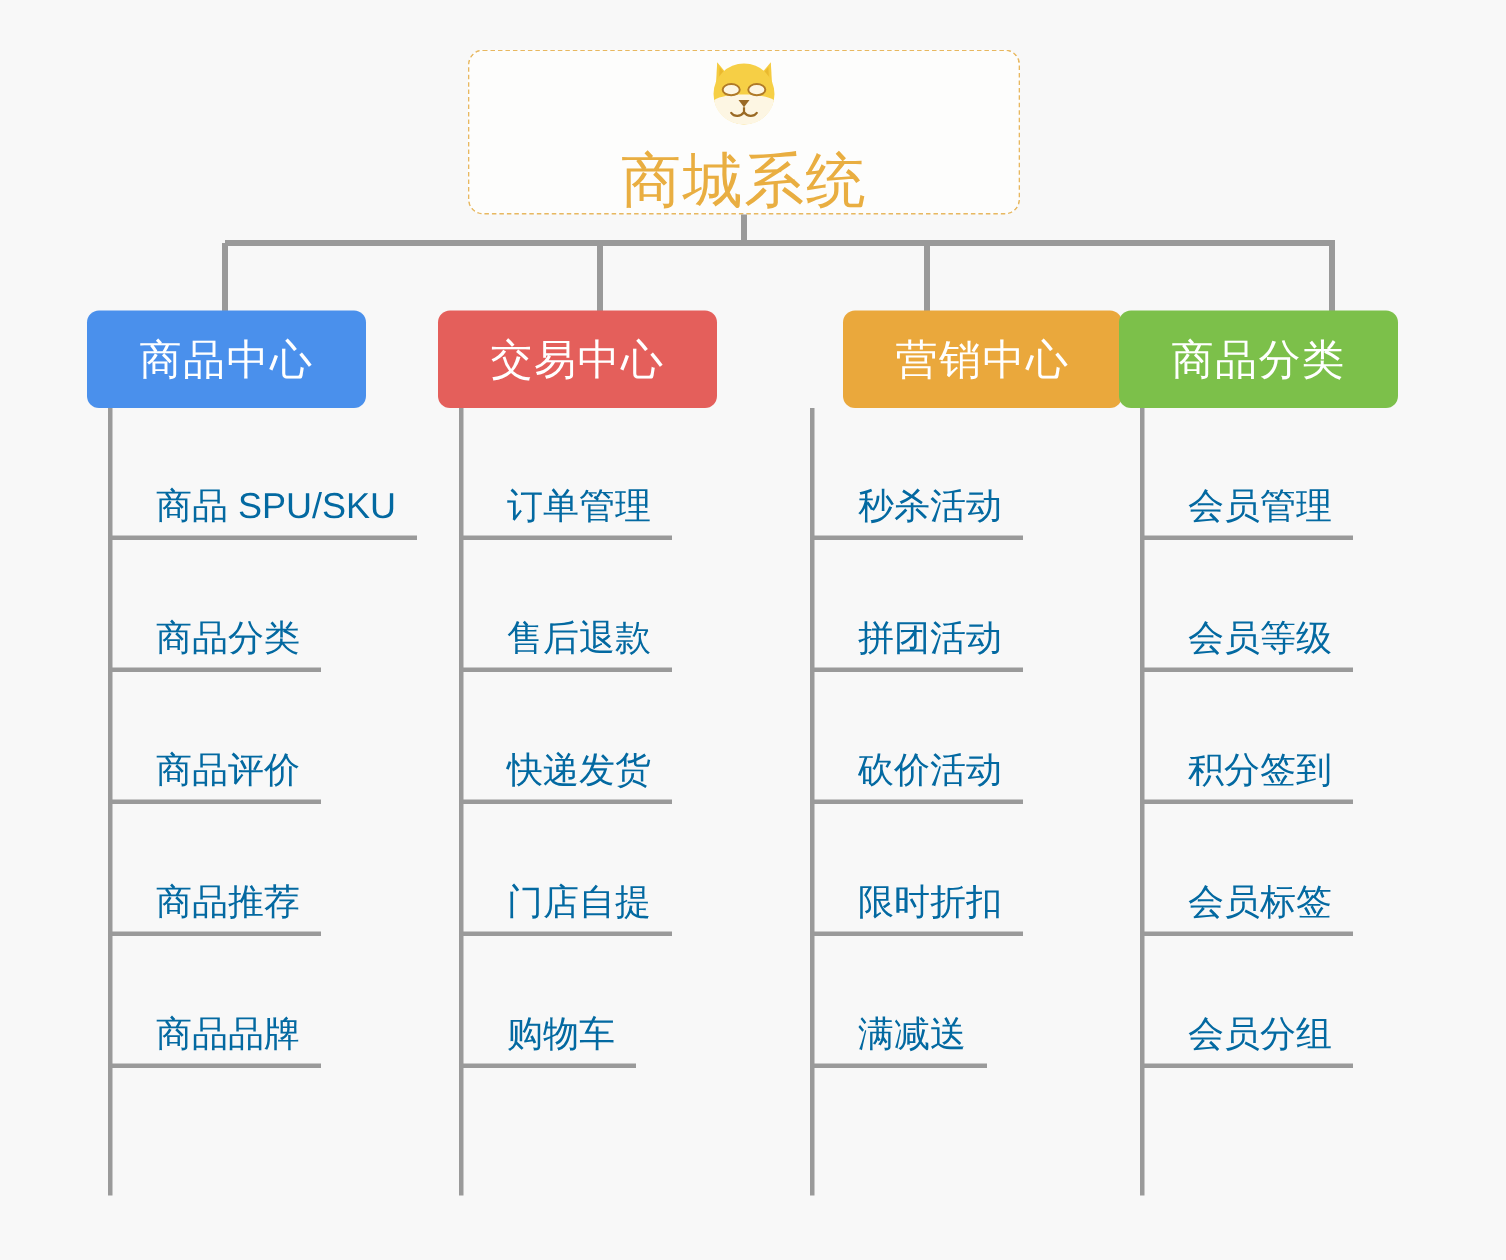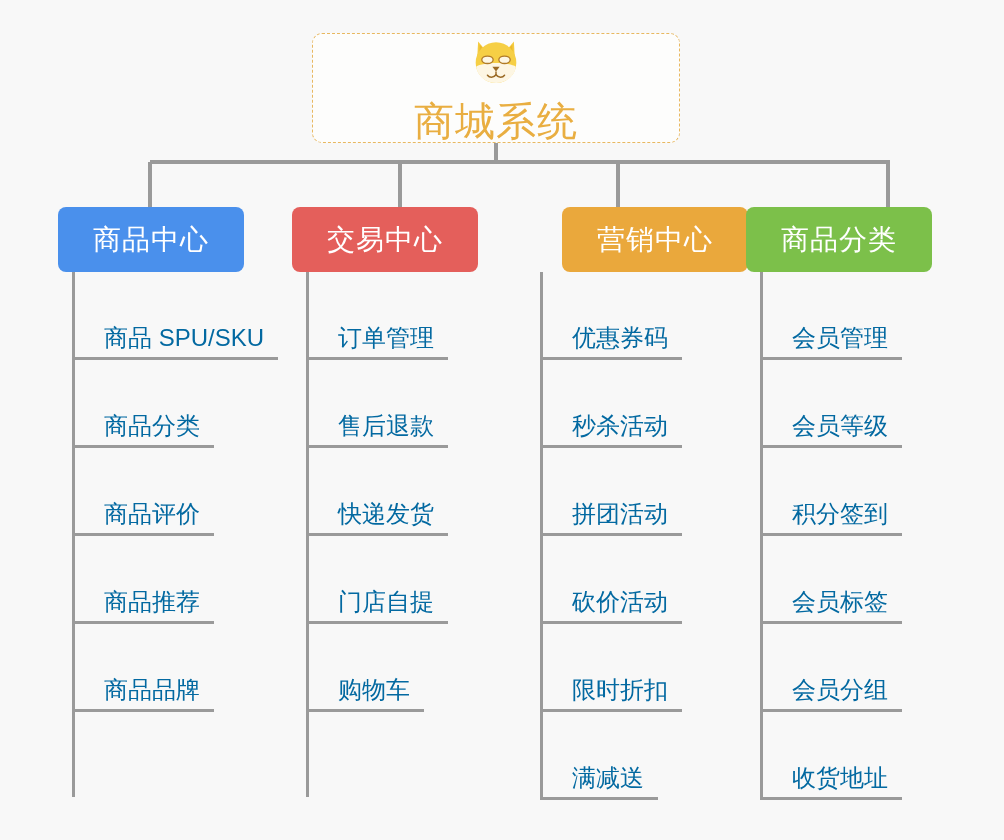--- a/index.html
+++ b/index.html
@@ -200,23 +200,20 @@
           <span class="item-label">购物车</span>
         </div>
     </div>
   </div>
 
   <div class="column" id="col-2" style="left: 526px; width: 184px; padding-left: 36px;">
     <div class="cat-head" style="background: rgb(234, 168, 60); width: 186px;">营销中心</div>
     <div class="spine" style="height: 525px;"></div>
     <div class="items">
       <div class="item">
-          <span class="item-label">优惠券码</span>
-        </div>
-      <div class="item">
           <span class="item-label">秒杀活动</span>
         </div>
       <div class="item">
           <span class="item-label">拼团活动</span>
         </div>
       <div class="item">
           <span class="item-label">砍价活动</span>
         </div>
       <div class="item">
           <span class="item-label">限时折扣</span>
@@ -239,19 +236,16 @@
         </div>
       <div class="item">
           <span class="item-label">积分签到</span>
         </div>
       <div class="item">
           <span class="item-label">会员标签</span>
         </div>
       <div class="item">
           <span class="item-label">会员分组</span>
         </div>
-      <div class="item">
-          <span class="item-label">收货地址</span>
-        </div>
     </div>
   </div>
 
 </div>
 
 </body></html>

